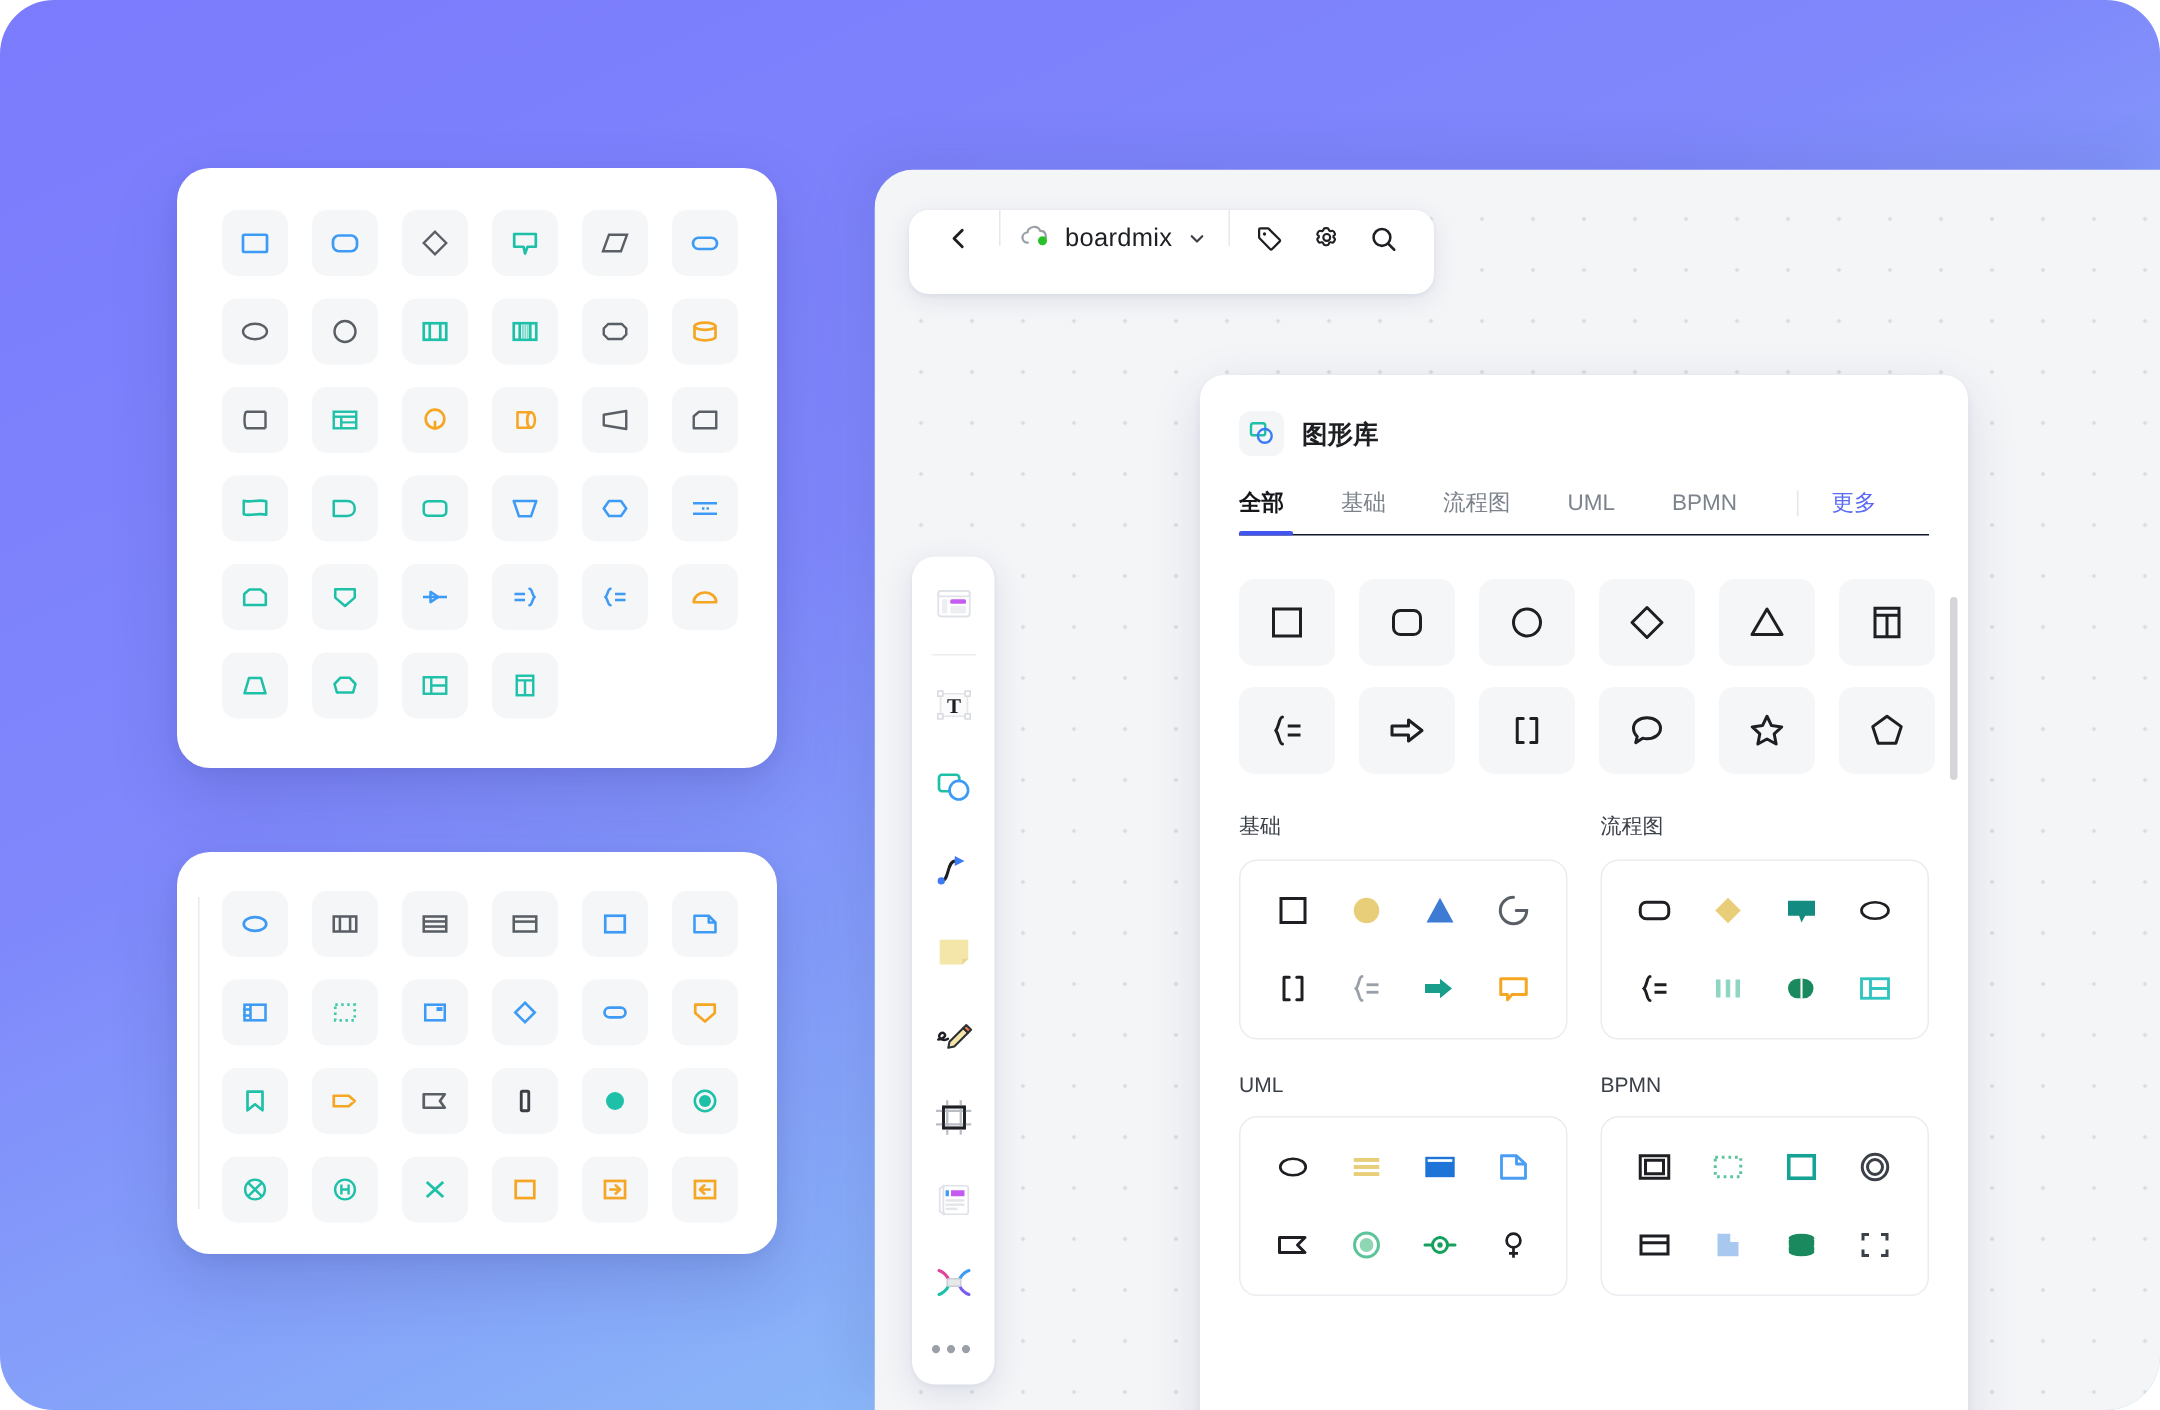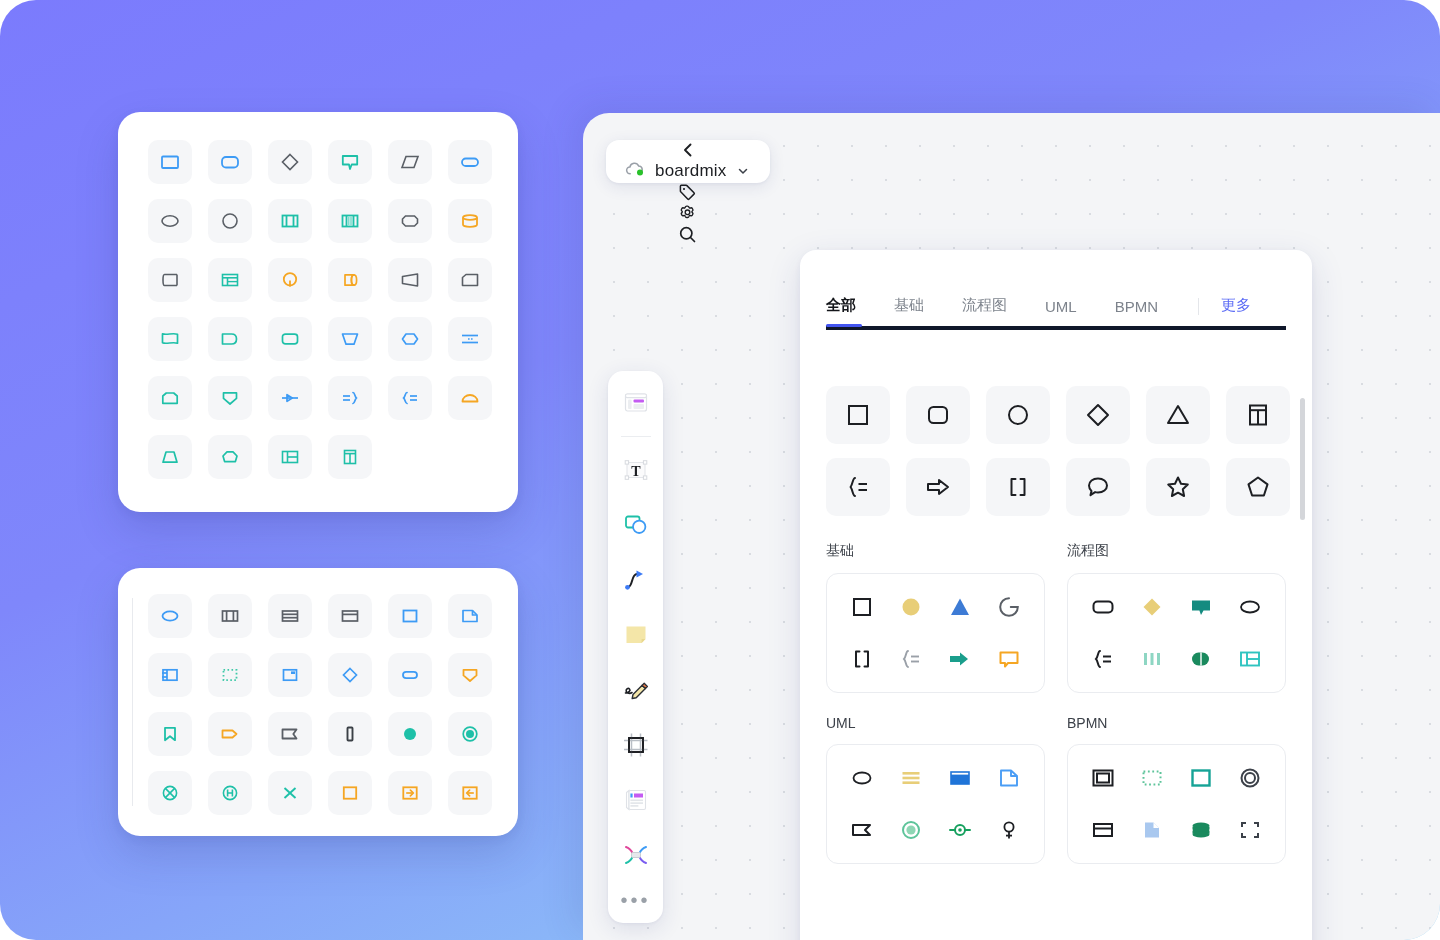--- a/index.html
+++ b/index.html
@@ -53,25 +53,24 @@
     background-image: radial-gradient(circle, #d9dce1 1.3px, transparent 1.4px);
     background-size: 34px 34px;
     background-position: 14px 16px;
     box-shadow: -10px -8px 34px rgba(40,50,120,.10);
     overflow: hidden;
   }
 
   
   #topbar {
     position: absolute; left: 23px; top: 27px;
-    height: 43px; background: #fff; border-radius: 13px;
-    display: flex; align-items: center; gap: 0;
+    height: 56px; background: #fff; border-radius: 13px;
+    display: flex; gap: 0;
     padding: 0 14px;
     box-shadow: 0 4px 16px rgba(40,50,120,.10), 0 1px 3px rgba(40,50,120,.06);
-    flex-direction: column;
   }
   .tb-btn {
     width: 38px; height: 38px; border-radius: 9px;
     display: flex; align-items: center; justify-content: center;
     cursor: pointer;
   }
   .tb-sep { width: 1px; height: 24px; background: #e6e8ec; margin: 0 8px; }
   #doc-chip {
     display: flex; align-items: center; gap: 9px;
     padding: 0 6px 0 4px; height: 38px; cursor: pointer;
@@ -105,22 +104,22 @@
     overflow: hidden;
   }
   #panel-head { padding: 24px 26px 0; }
   #panel-title-row { display: flex; align-items: center; gap: 12px; }
   #panel-logo {
     width: 30px; height: 30px; border-radius: 8px; background: #f4f5f7;
     display: flex; align-items: center; justify-content: center;
   }
   #panel-title { font-size: 17px; font-weight: bold; color: #1d1f23; }
   #tabs {
-    display: flex; align-items: flex-end; gap: 0; margin-top: 22px;
-    border-bottom: 4px solid #0f172a;
+    display: flex; align-items: center; gap: 0; margin-top: 22px;
+    border-bottom: 1px solid #0f172a;
   }
   .tab {
     position: relative; font-size: 15px; color: #7d838c;
     padding: 0 0 11px; margin-right: 38px; cursor: pointer; white-space: nowrap;
   }
   .tab.active { color: #14161a; font-weight: bold; }
   .tab.active::after {
     content: ""; position: absolute; left: 0; bottom: -1px;
     width: 36px; height: 3px; border-radius: 2px; background: #4355f0;
   }
@@ -649,20 +648,29 @@
           <path d="M26 24c-3-1-5-3-6.5-6" fill="none" stroke="#7a5cf0" stroke-width="2" stroke-linecap="round"></path>
           <rect x="11.5" y="13.5" width="9" height="5" rx="1.2" fill="#e6e8ec" stroke="#c9cdd3" stroke-width="1"></rect>
         </svg>
       </div>
       <div id="rail-more">•••</div>
     </div>
 
     <div id="shape-panel">
 
       <div id="panel-head">
+        <div id="panel-title-row">
+          <span id="panel-logo">
+            <svg width="20" height="20" viewBox="0 0 20 20">
+              <rect x="3" y="3.2" width="9.5" height="8" rx="1.6" fill="none" stroke="#1ec0a8" stroke-width="1.6"></rect>
+              <circle cx="12.2" cy="11.6" r="4.6" fill="none" stroke="#3d7bf5" stroke-width="1.6"></circle>
+            </svg>
+          </span>
+          <span id="panel-title">图形库</span>
+        </div>
 
         <div id="tabs">
           <div class="tab active">全部</div>
           <div class="tab">基础</div>
           <div class="tab">流程图</div>
           <div class="tab">UML</div>
           <div class="tab">BPMN</div>
           <div id="tab-sep"></div>
           <div id="tab-more">更多</div>
         </div>

